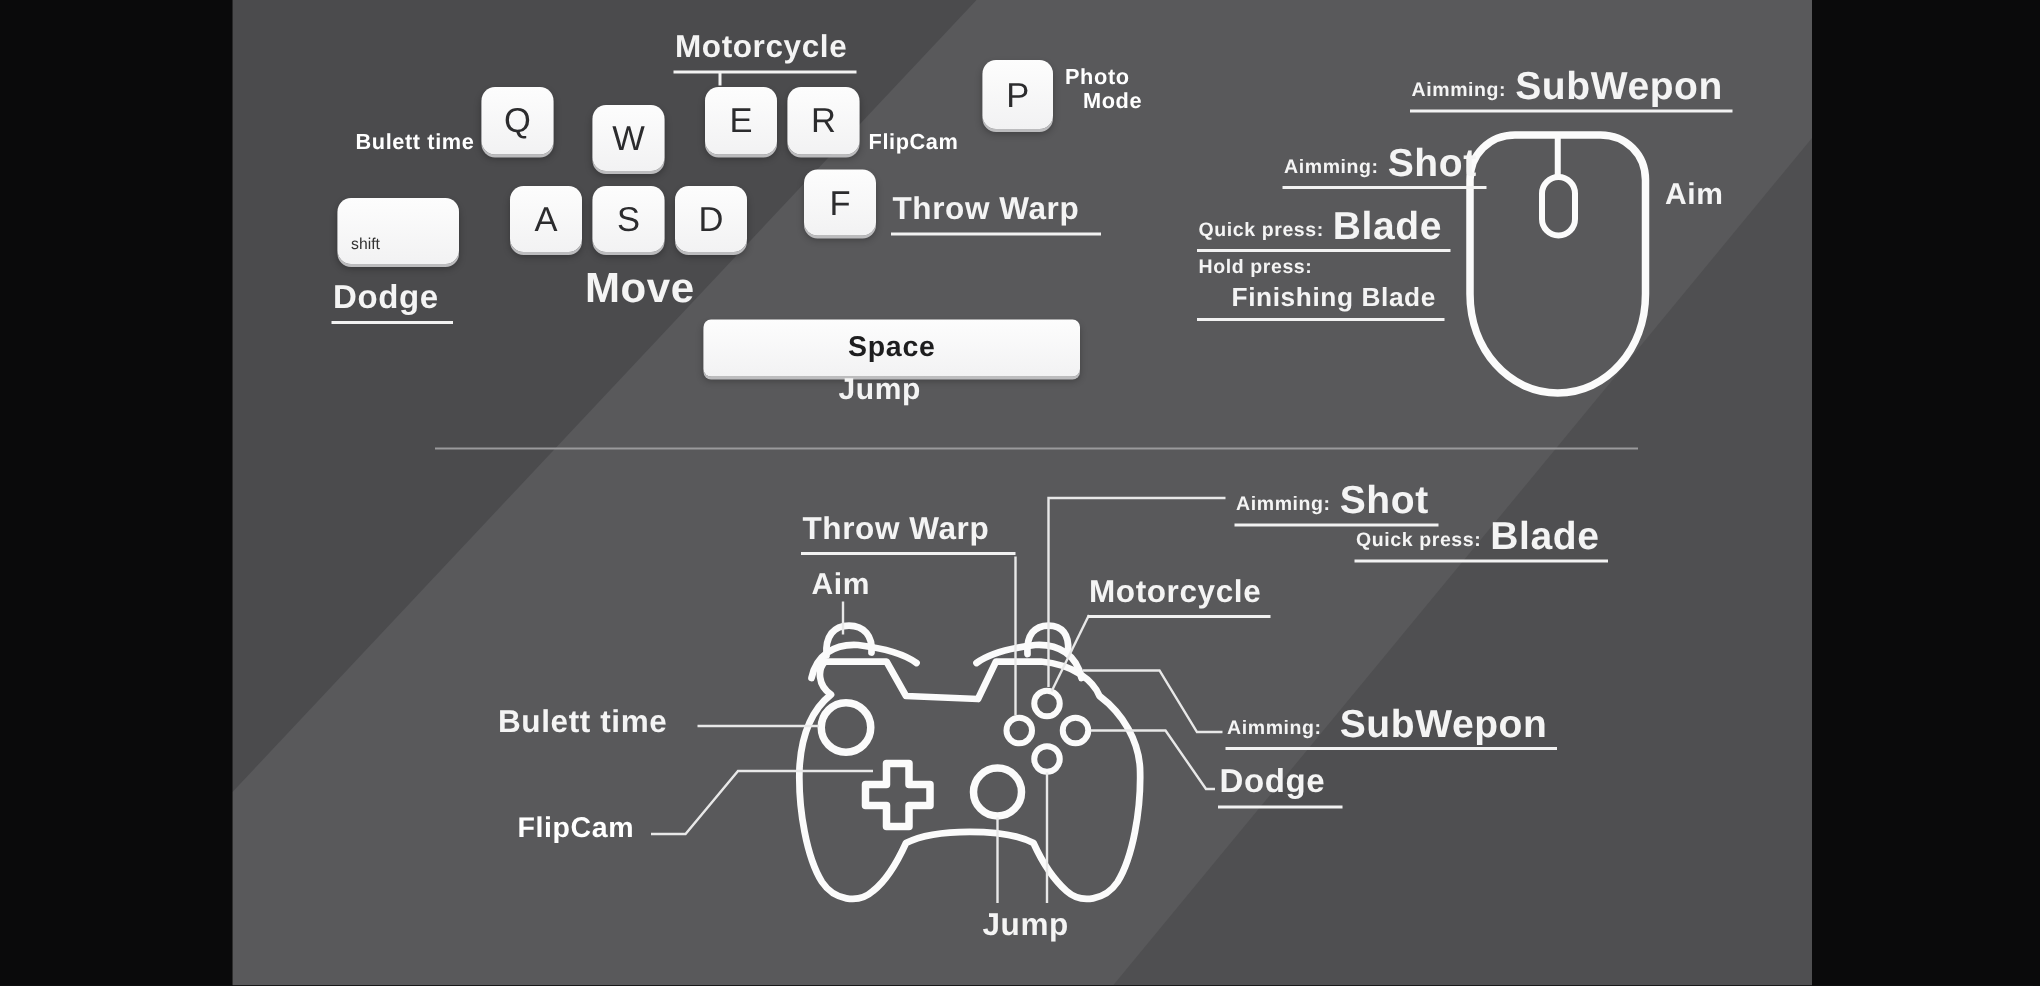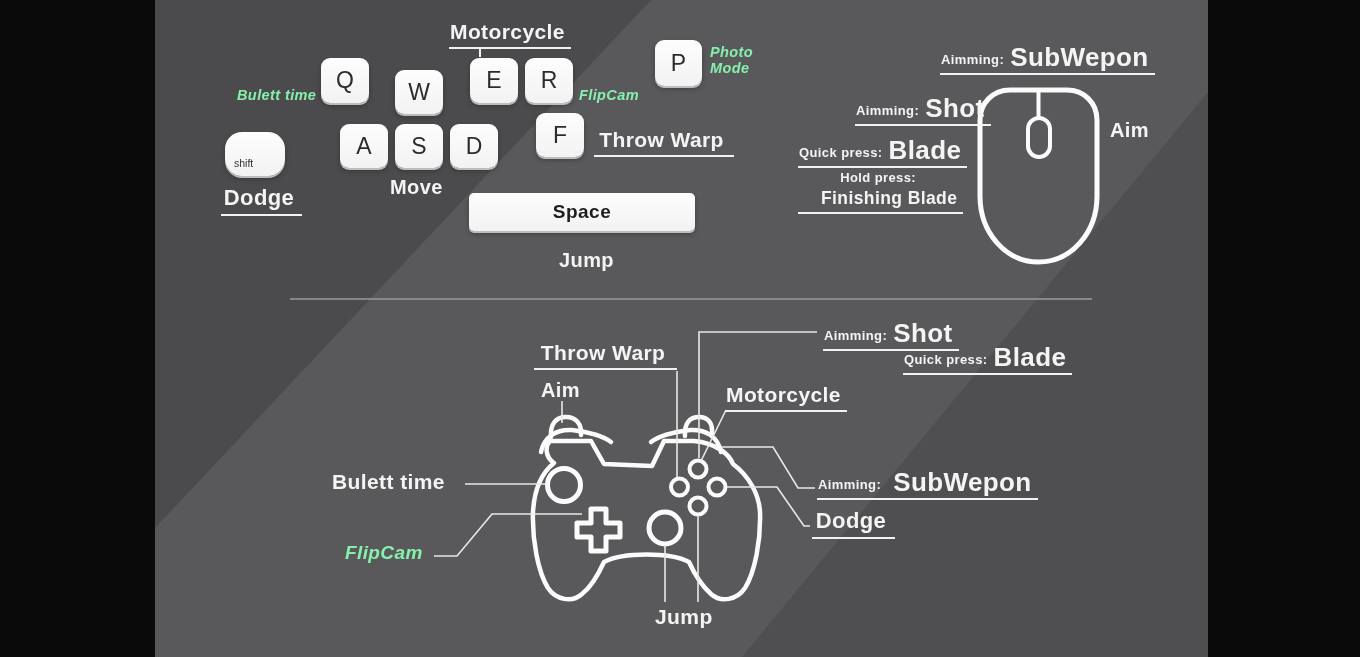--- a/index.html
+++ b/index.html
@@ -11,35 +11,35 @@
   .content{position:absolute;left:155px;top:0;width:1053px;height:657px;background:#4b4b4d;overflow:hidden;}
   .bg-band{position:absolute;left:0;top:0;width:1053px;height:657px;background:#59595b;
            clip-path:polygon(496px 0,1053px 0,1053px 657px,0 657px,0 528px);}
   .bg-corner{position:absolute;left:0;top:0;width:1053px;height:657px;background:#4f4f51;
              clip-path:polygon(1053px 92px,1053px 657px,587px 657px);}
   svg.overlay{position:absolute;left:0;top:0;}
 
   
   .label{position:absolute;color:#f4f4f4;font-weight:bold;white-space:nowrap;
          letter-spacing:.4px;line-height:1.12;}
-  .ul{border-bottom:2.5px solid #f2f2f2;padding:0 6px 3px 1px;display:inline-block;text-align:center;}
-  .gray{color:#86efac;font-style:italic;}
+  .ul{border-bottom:2.5px solid #f2f2f2;padding:0 6px 3px 1px;display:inline-block;}
+  .gray{color:#ffffff;}
   .combo{line-height:1;}
   .combo .pre{font-size:13px;vertical-align:2px;}
   .combo .act{font-size:26px;margin-left:6px;}
 
   
   .kb-motorcycle{left:294px;top:20px;font-size:21px;}
   .kb-bulett{left:82px;top:87px;font-size:14.5px;}
   .kb-flipcam{left:424px;top:87px;font-size:14.5px;}
   .kb-photo{left:555px;top:44px;font-size:14.5px;line-height:16px;}
-  .kb-photo .l2{margin-left:0;}
+  .kb-photo .l2{margin-left:12px;}
   .kb-throwwarp{left:439px;top:128px;font-size:21px;}
   .kb-throwwarp .ul{min-width:133px;}
-  .kb-move{left:235px;top:176px;font-size:20px;}
+  .kb-move{left:235px;top:176px;font-size:28px;}
   .kb-dodge{left:66px;top:186px;font-size:22px;}
   .kb-dodge .ul{min-width:74px;}
   .kb-jump{left:404px;top:249px;font-size:20px;}
 
   
   .m-subwep{left:785px;top:44px;}
   .m-shot{left:700px;top:95px;}
   .m-blade{left:643px;top:137px;}
   .m-hold{left:643px;top:171px;font-weight:bold;}
   .m-hold .pre{font-size:13px;display:block;}
@@ -71,24 +71,24 @@
        font-size:23px;font-weight:400;}
   .key-q{left:166px;top:58px;width:48px;height:45px;}
   .key-w{left:240px;top:70px;width:48px;height:44px;}
   .key-e{left:315px;top:58px;width:48px;height:45px;}
   .key-r{left:370px;top:58px;width:48px;height:45px;}
   .key-a{left:185px;top:124px;width:48px;height:44px;}
   .key-s{left:240px;top:124px;width:48px;height:44px;}
   .key-d{left:295px;top:124px;width:48px;height:44px;}
   .key-f{left:381px;top:113px;width:48px;height:44px;}
   .key-p{left:500px;top:40px;width:47px;height:46px;}
-  .key-shift{left:70px;top:132px;width:60px;height:44px;
+  .key-shift{left:70px;top:132px;width:81px;height:44px;
              align-items:flex-end;justify-content:flex-start;
-             padding:0 0 7px 9px;box-sizing:border-box;font-size:10.5px;color:#333;border-radius:17px;}
-  .key-space{left:314px;top:193px;width:226px;height:38px;border-radius:5px;
+             padding:0 0 7px 9px;box-sizing:border-box;font-size:10.5px;color:#333;}
+  .key-space{left:314px;top:213px;width:251px;height:38px;border-radius:5px;
              font-size:19px;font-weight:bold;color:#1e1e1f;letter-spacing:.5px;}
 </style>
 </head>
 <body>
 
 <div class="stage">
   <div class="letterbox left"></div>
   <div class="letterbox right"></div>
 
   <div class="content">

